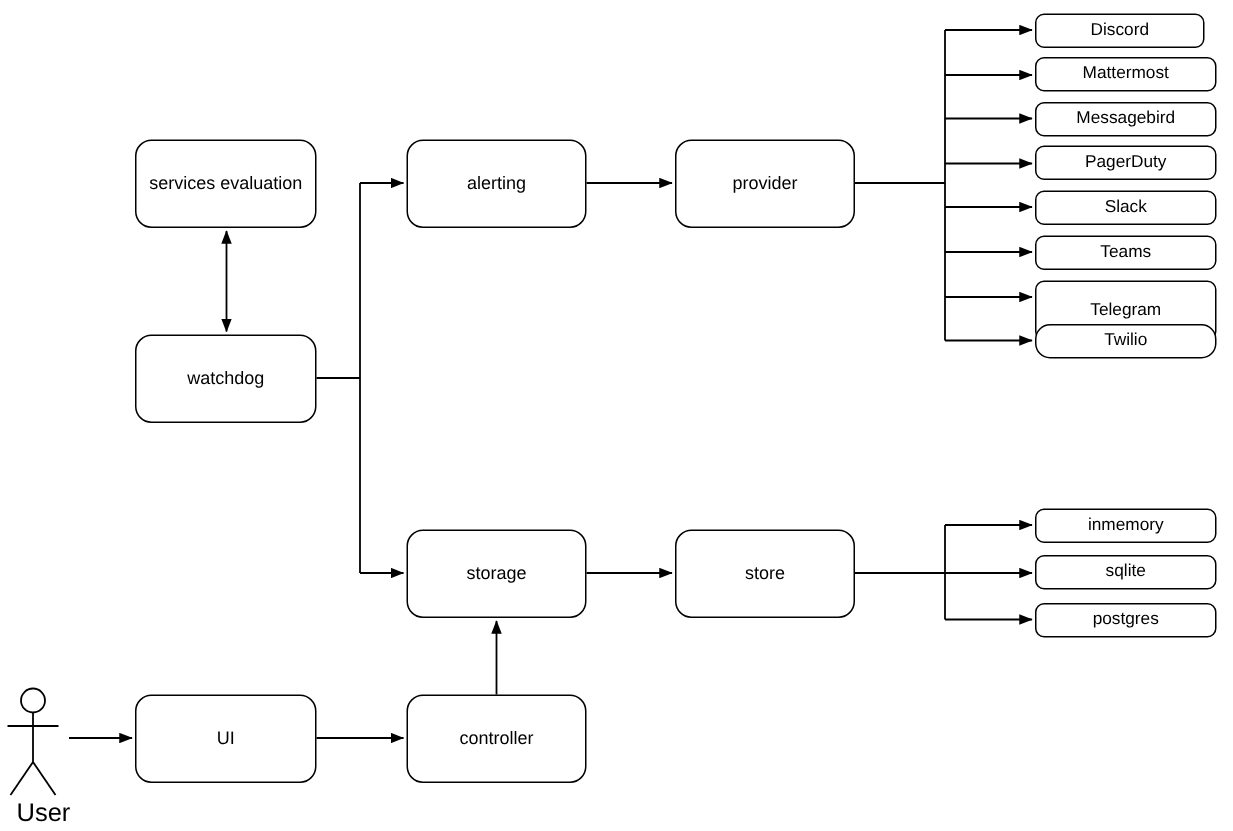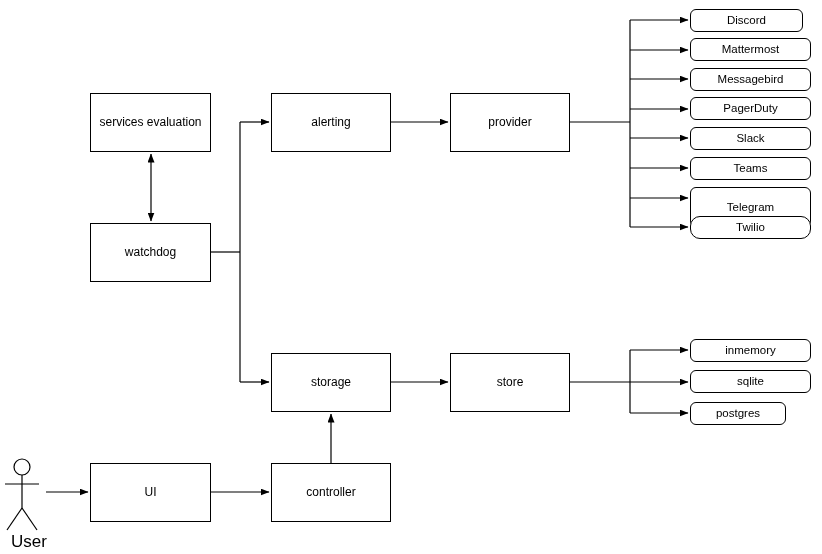--- a/index.html
+++ b/index.html
@@ -23,21 +23,21 @@
     left: 0;
     top: 0;
     width: 822px;
     height: 554px;
   }
   .node {
     position: absolute;
     box-sizing: border-box;
     background: #ffffff;
     border: 1px solid #000000;
-    border-radius: 0;
+    border-radius: 11px;
     display: flex;
     align-items: center;
     justify-content: center;
     color: #000000;
     font-family: "Liberation Sans", sans-serif;
     font-size: 12px;
     line-height: 1.1;
     text-align: center;
     z-index: 2;
   }
@@ -140,15 +140,15 @@
   <div class="node small" style="left:690px; top:38px; width:121px; height:23px;">Mattermost</div>
   <div class="node small" style="left:690px; top:68px; width:121px; height:23px;">Messagebird</div>
   <div class="node small" style="left:690px; top:97px; width:121px; height:23px;text-align:center;">PagerDuty</div>
   <div class="node small" style="left:690px; top:127px; width:121px; height:23px;">Slack</div>
   <div class="node small" style="left:690px; top:157px; width:121px; height:23px;">Teams</div>
   <div class="node small" style="left:690px; top:187px; width:121px; height:40px;">Telegram</div>
   <div class="node small" style="left:690px; top:216px; width:121px; height:23px;border-radius:10px;">Twilio</div>
 
   <div class="node small" style="left:690px; top:339px; width:121px; height:23px;">inmemory</div>
   <div class="node small" style="left:690px; top:370px; width:121px; height:23px;">sqlite</div>
-  <div class="node small" style="left:690px; top:402px; width:96px; height:23px;">postgres</div>
+  <div class="node small" style="left:690px; top:402px; width:121px; height:23px;">postgres</div>
 
 </div>
 
 </body></html>

